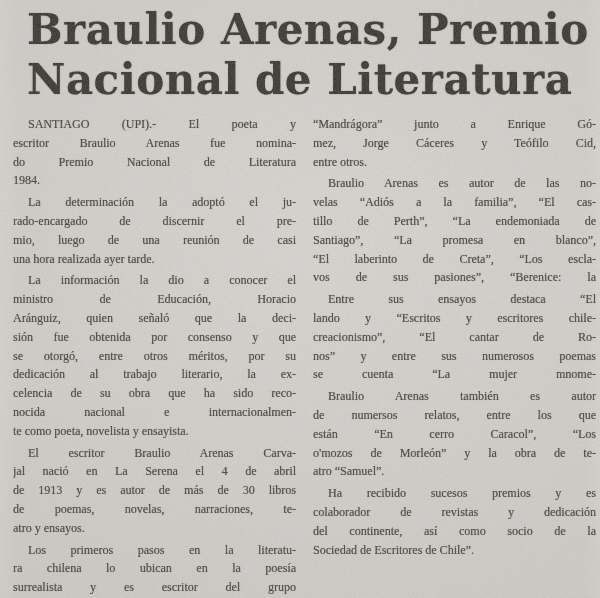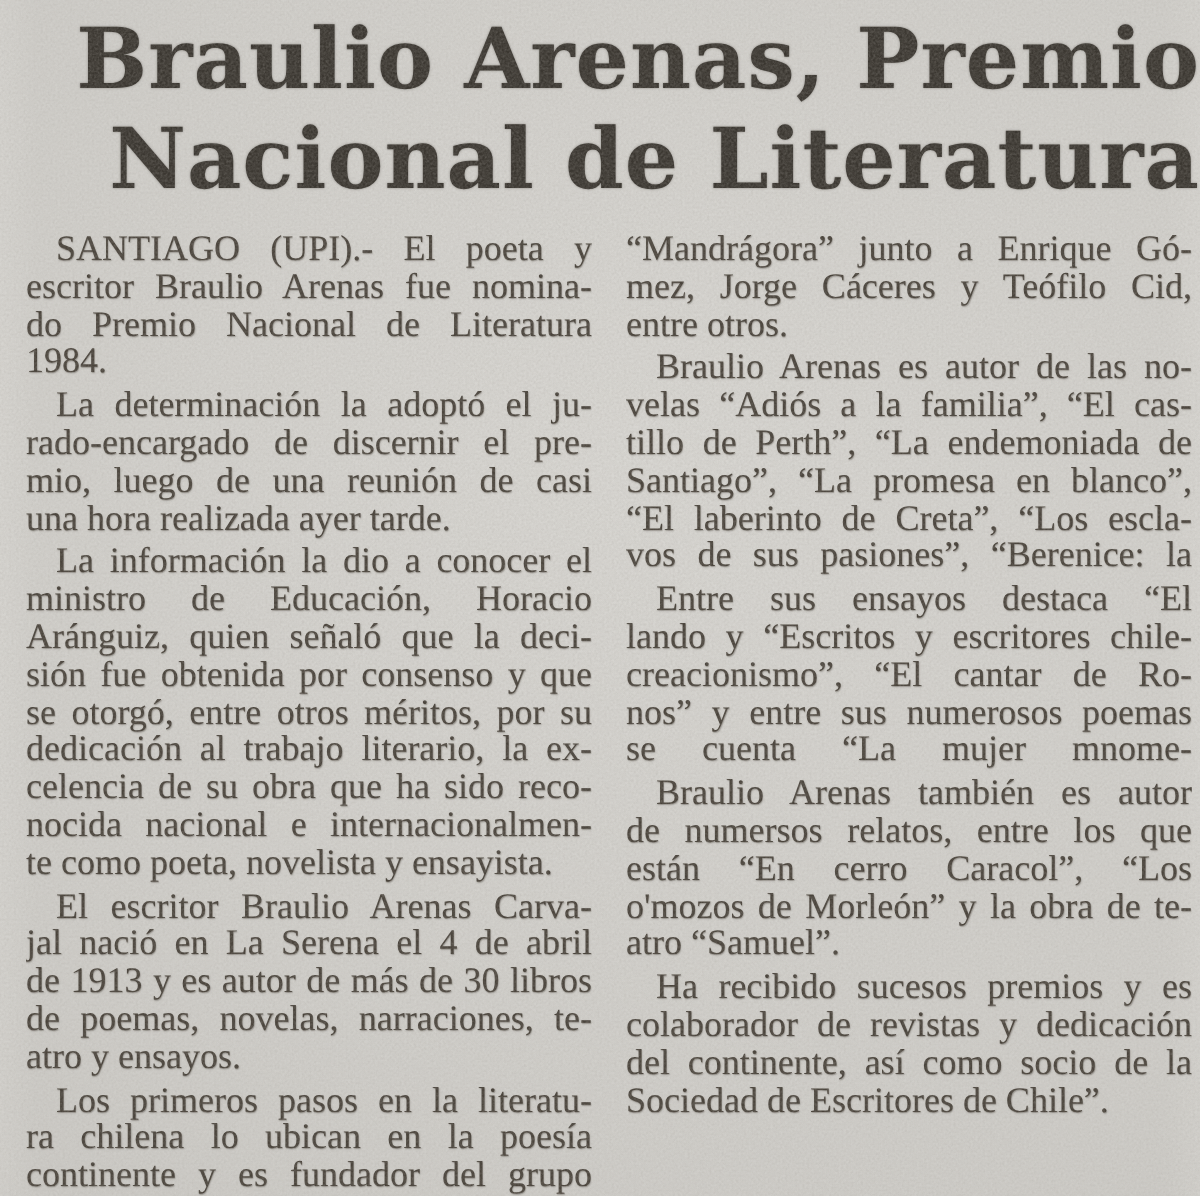--- a/index.html
+++ b/index.html
@@ -13,30 +13,29 @@
     background:
       radial-gradient(150% 130% at 52% 38%, rgba(255,255,255,0.12), rgba(0,0,0,0.07)),
       linear-gradient(90deg,#d8d6d1 0,#d2d0cb 3%,#d3d1cc 97%,#d8d6d1 100%);
   }
   .headline{
     margin:0;padding:5px 0 0 27px;
     font-family:"DejaVu Serif", serif;font-weight:700;
     font-size:42px;line-height:50px;letter-spacing:0.5px;
     color:#3b3731;
     text-shadow:0 0 1.2px rgba(59,55,49,0.55);
-    text-align:right;
   }
   .hl{display:block;white-space:nowrap;}
   .body{
     display:flex;gap:17px;padding:10px 4px 0 13px;
   }
   .col{width:283px;overflow:hidden;}
   .para{margin:0 0 3px 0;}
   .line{
-    font-size:18px;line-height:18.8px;
+    font-size:12px;line-height:18.8px;
     color:#4a443c;
     text-align:justify;text-align-last:justify;
     text-shadow:0.3px 0.3px 0.7px rgba(74,68,60,0.5);
     white-space:normal;
     font-family:Liberation Serif, serif;
   }
   .line.indent{padding-left:15px;}
   .line.end{text-align-last:left;}
   .noise{
     position:absolute;left:0;top:0;width:600px;height:598px;
@@ -81,21 +80,21 @@
         <div class="para">
           <div class="line indent">El escritor Braulio Arenas Carva-</div>
           <div class="line">jal nació en La Serena el 4 de abril</div>
           <div class="line">de 1913 y es autor de más de 30 libros</div>
           <div class="line">de poemas, novelas, narraciones, te-</div>
           <div class="line end">atro y ensayos.</div>
         </div>
         <div class="para">
           <div class="line indent">Los primeros pasos en la literatu-</div>
           <div class="line">ra chilena lo ubican en la poesía</div>
-          <div class="line">continente y es fundador del grupo</div>
+          <div class="line">surrealista y es escritor del grupo</div>
         </div>
       </div>
     <div class="col" id="col-1">
         <div class="para">
           <div class="line">“Mandrágora” junto a Enrique Gó-</div>
           <div class="line">mez, Jorge Cáceres y Teófilo Cid,</div>
           <div class="line end">entre otros.</div>
         </div>
         <div class="para">
           <div class="line indent">Braulio Arenas es autor de las no-</div>

